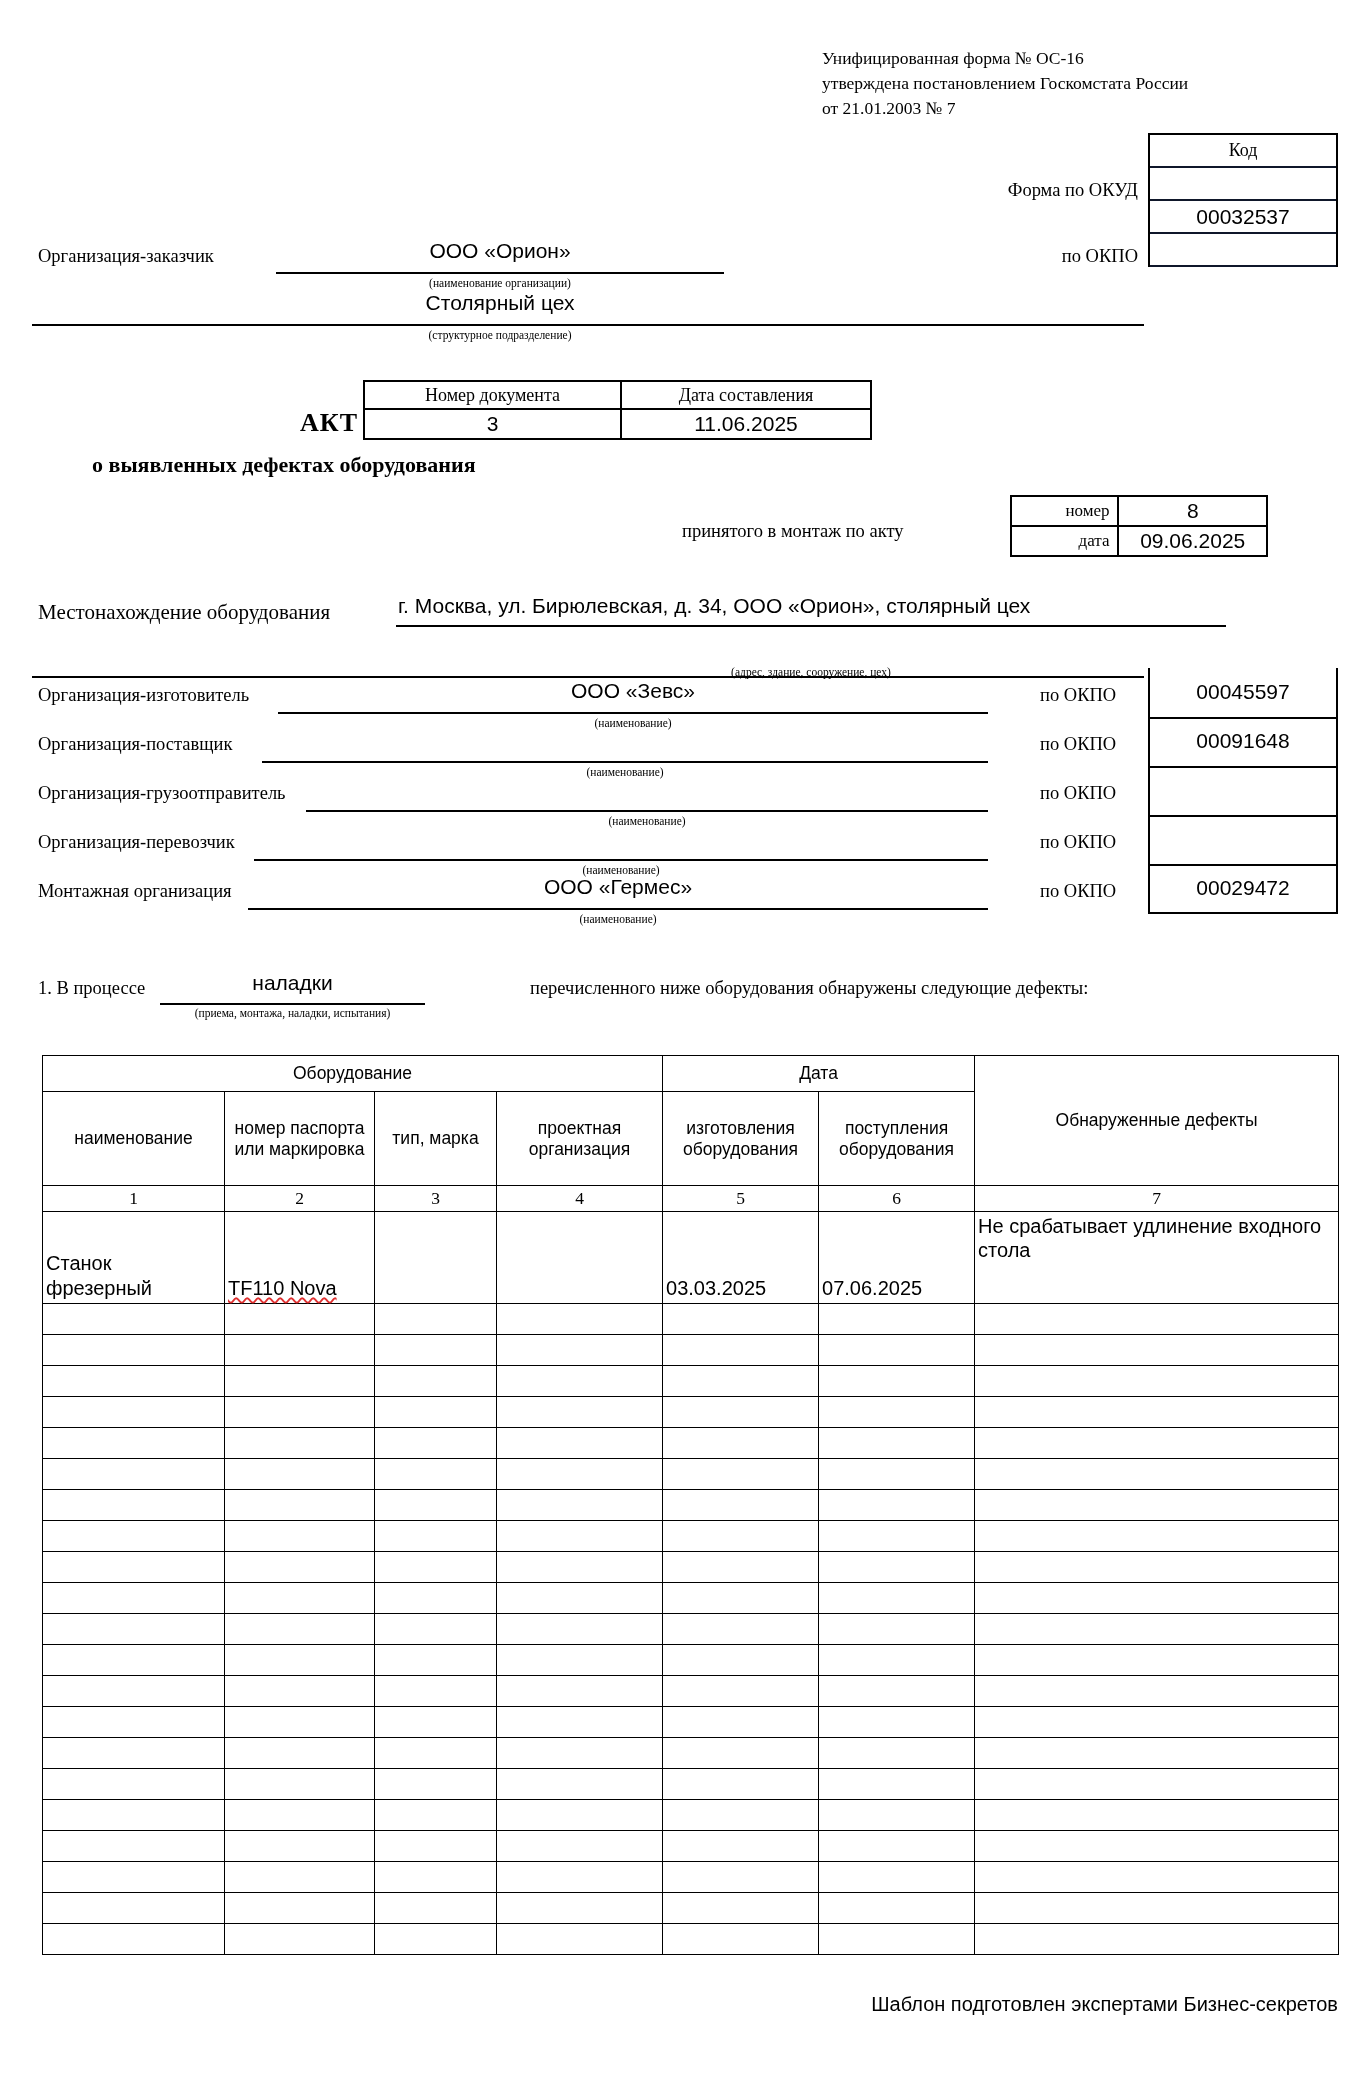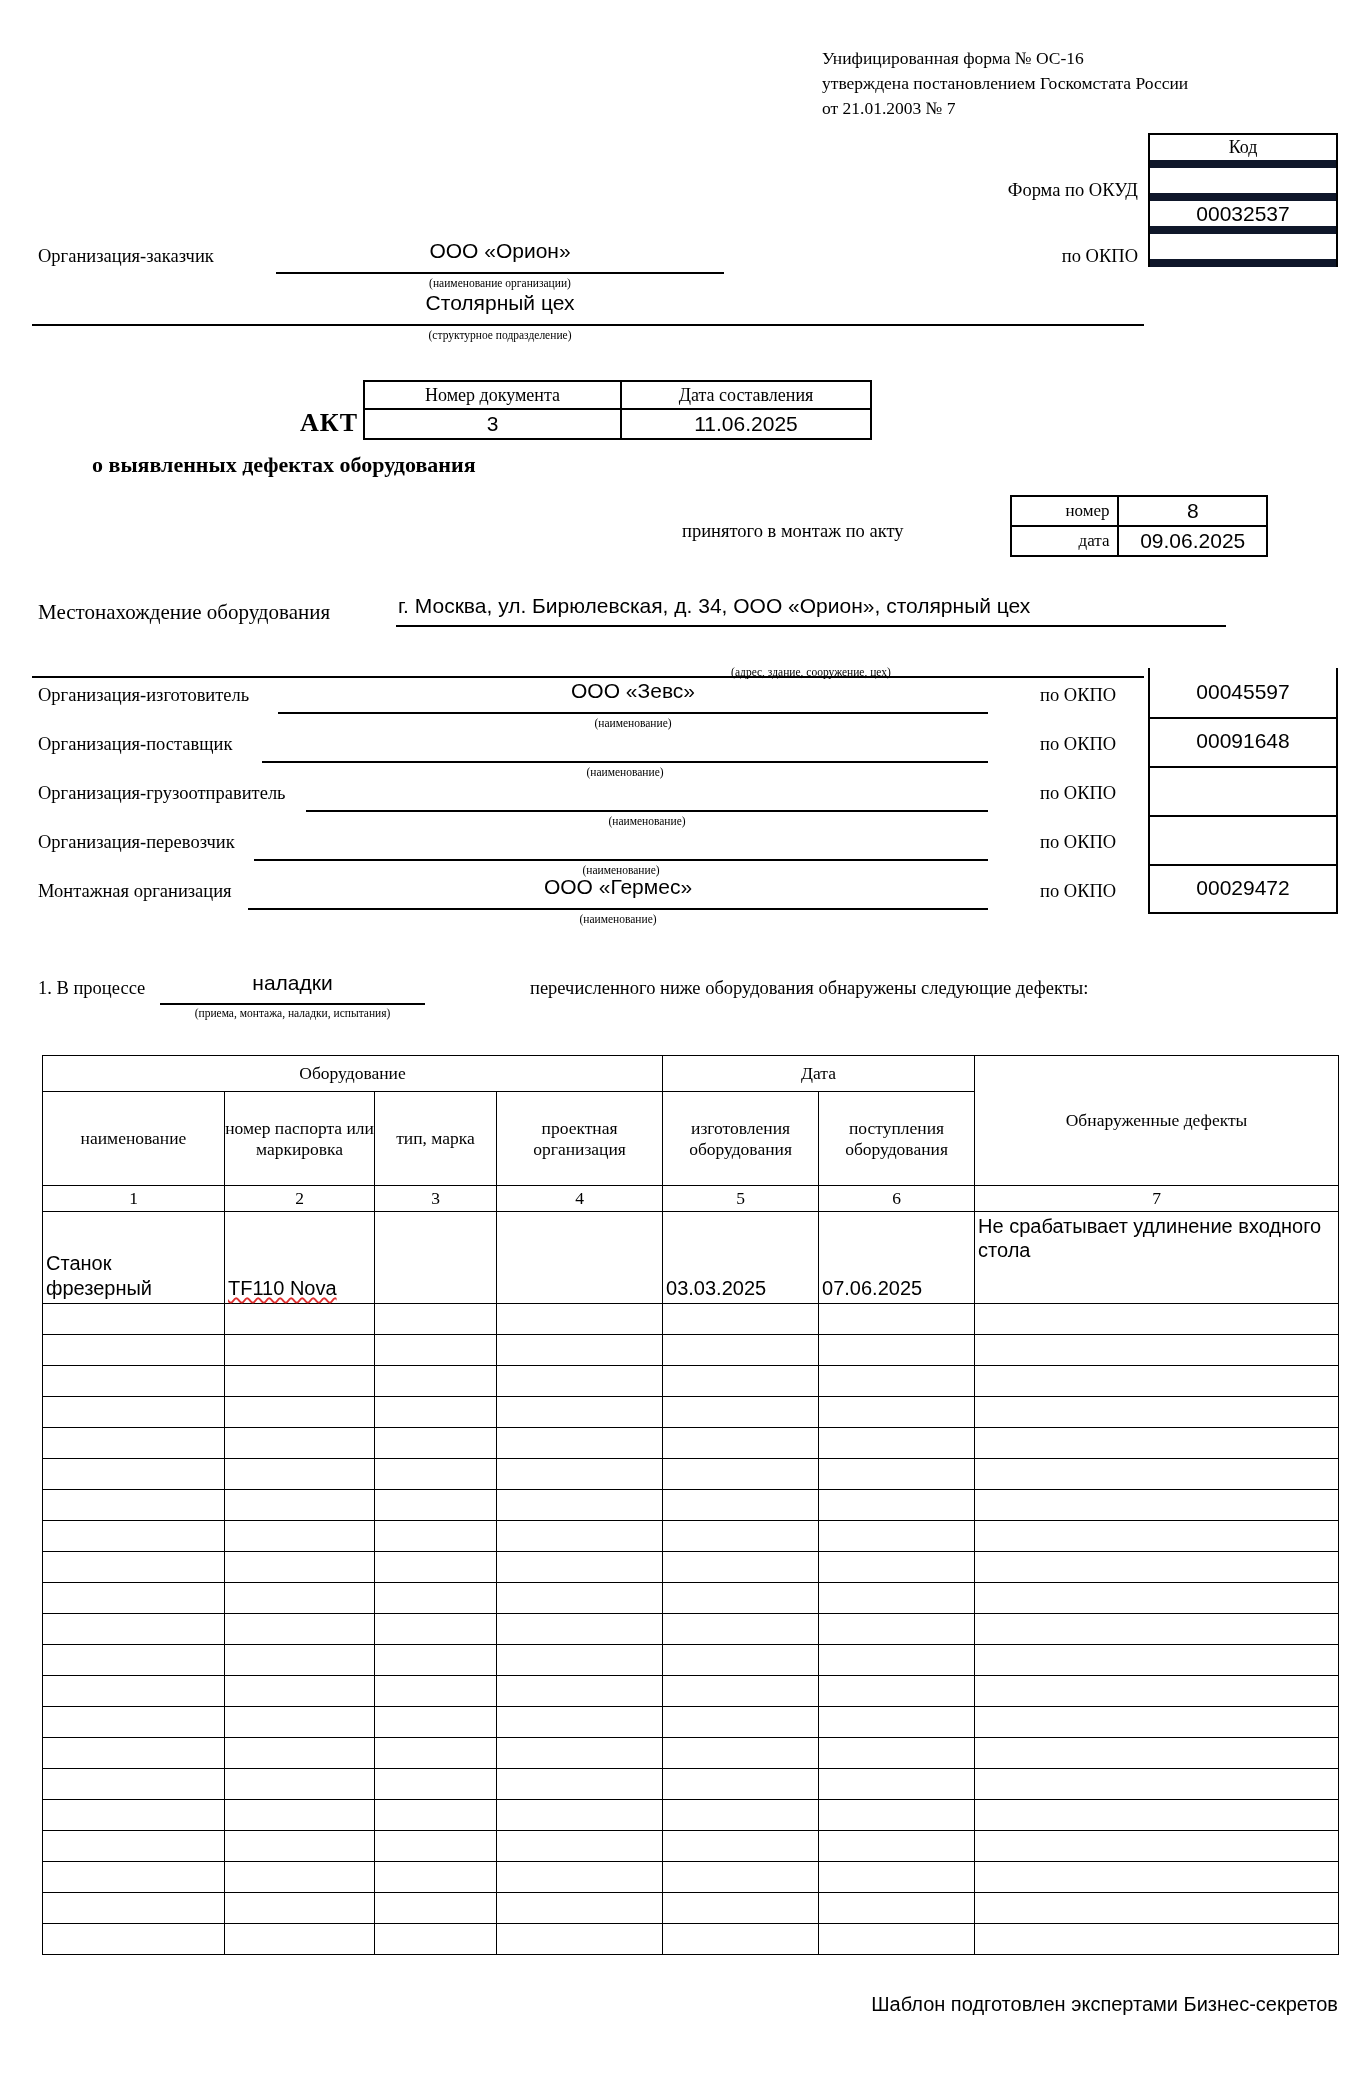--- a/index.html
+++ b/index.html
@@ -37,21 +37,21 @@
   .kod-box {
     position: absolute;
     left: 1148px;
     top: 133px;
     width: 190px;
     border: 2px solid #000;
     border-bottom: none;
   }
   .kod-cell {
     height: 33px;
-    border-bottom: 8px solid #0f172a;
+    border-bottom: 2px solid #0f172a;
     display: flex;
     align-items: center;
     justify-content: center;
     font-size: 18px;
   }
   .kod-cell.val {
     font-family: "Liberation Sans", "DejaVu Sans", sans-serif;
     font-size: 21px;
   }
 
@@ -185,21 +185,21 @@
     width: 1296px;
     border-collapse: collapse;
     table-layout: fixed;
   }
   .main-table th, .main-table td {
     border: 1.5px solid #000;
     padding: 0;
     font-weight: normal;
   }
   .main-table th {
-    font-family: Liberation Serif, serif;
+    font-family: Liberation Sans, sans-serif;
     font-size: 17.5px;
     line-height: 1.15;
     text-align: center;
     vertical-align: middle;
   }
   .main-table td.numrow {
     text-align: center;
     font-size: 17.5px;
     height: 26px;
   }

